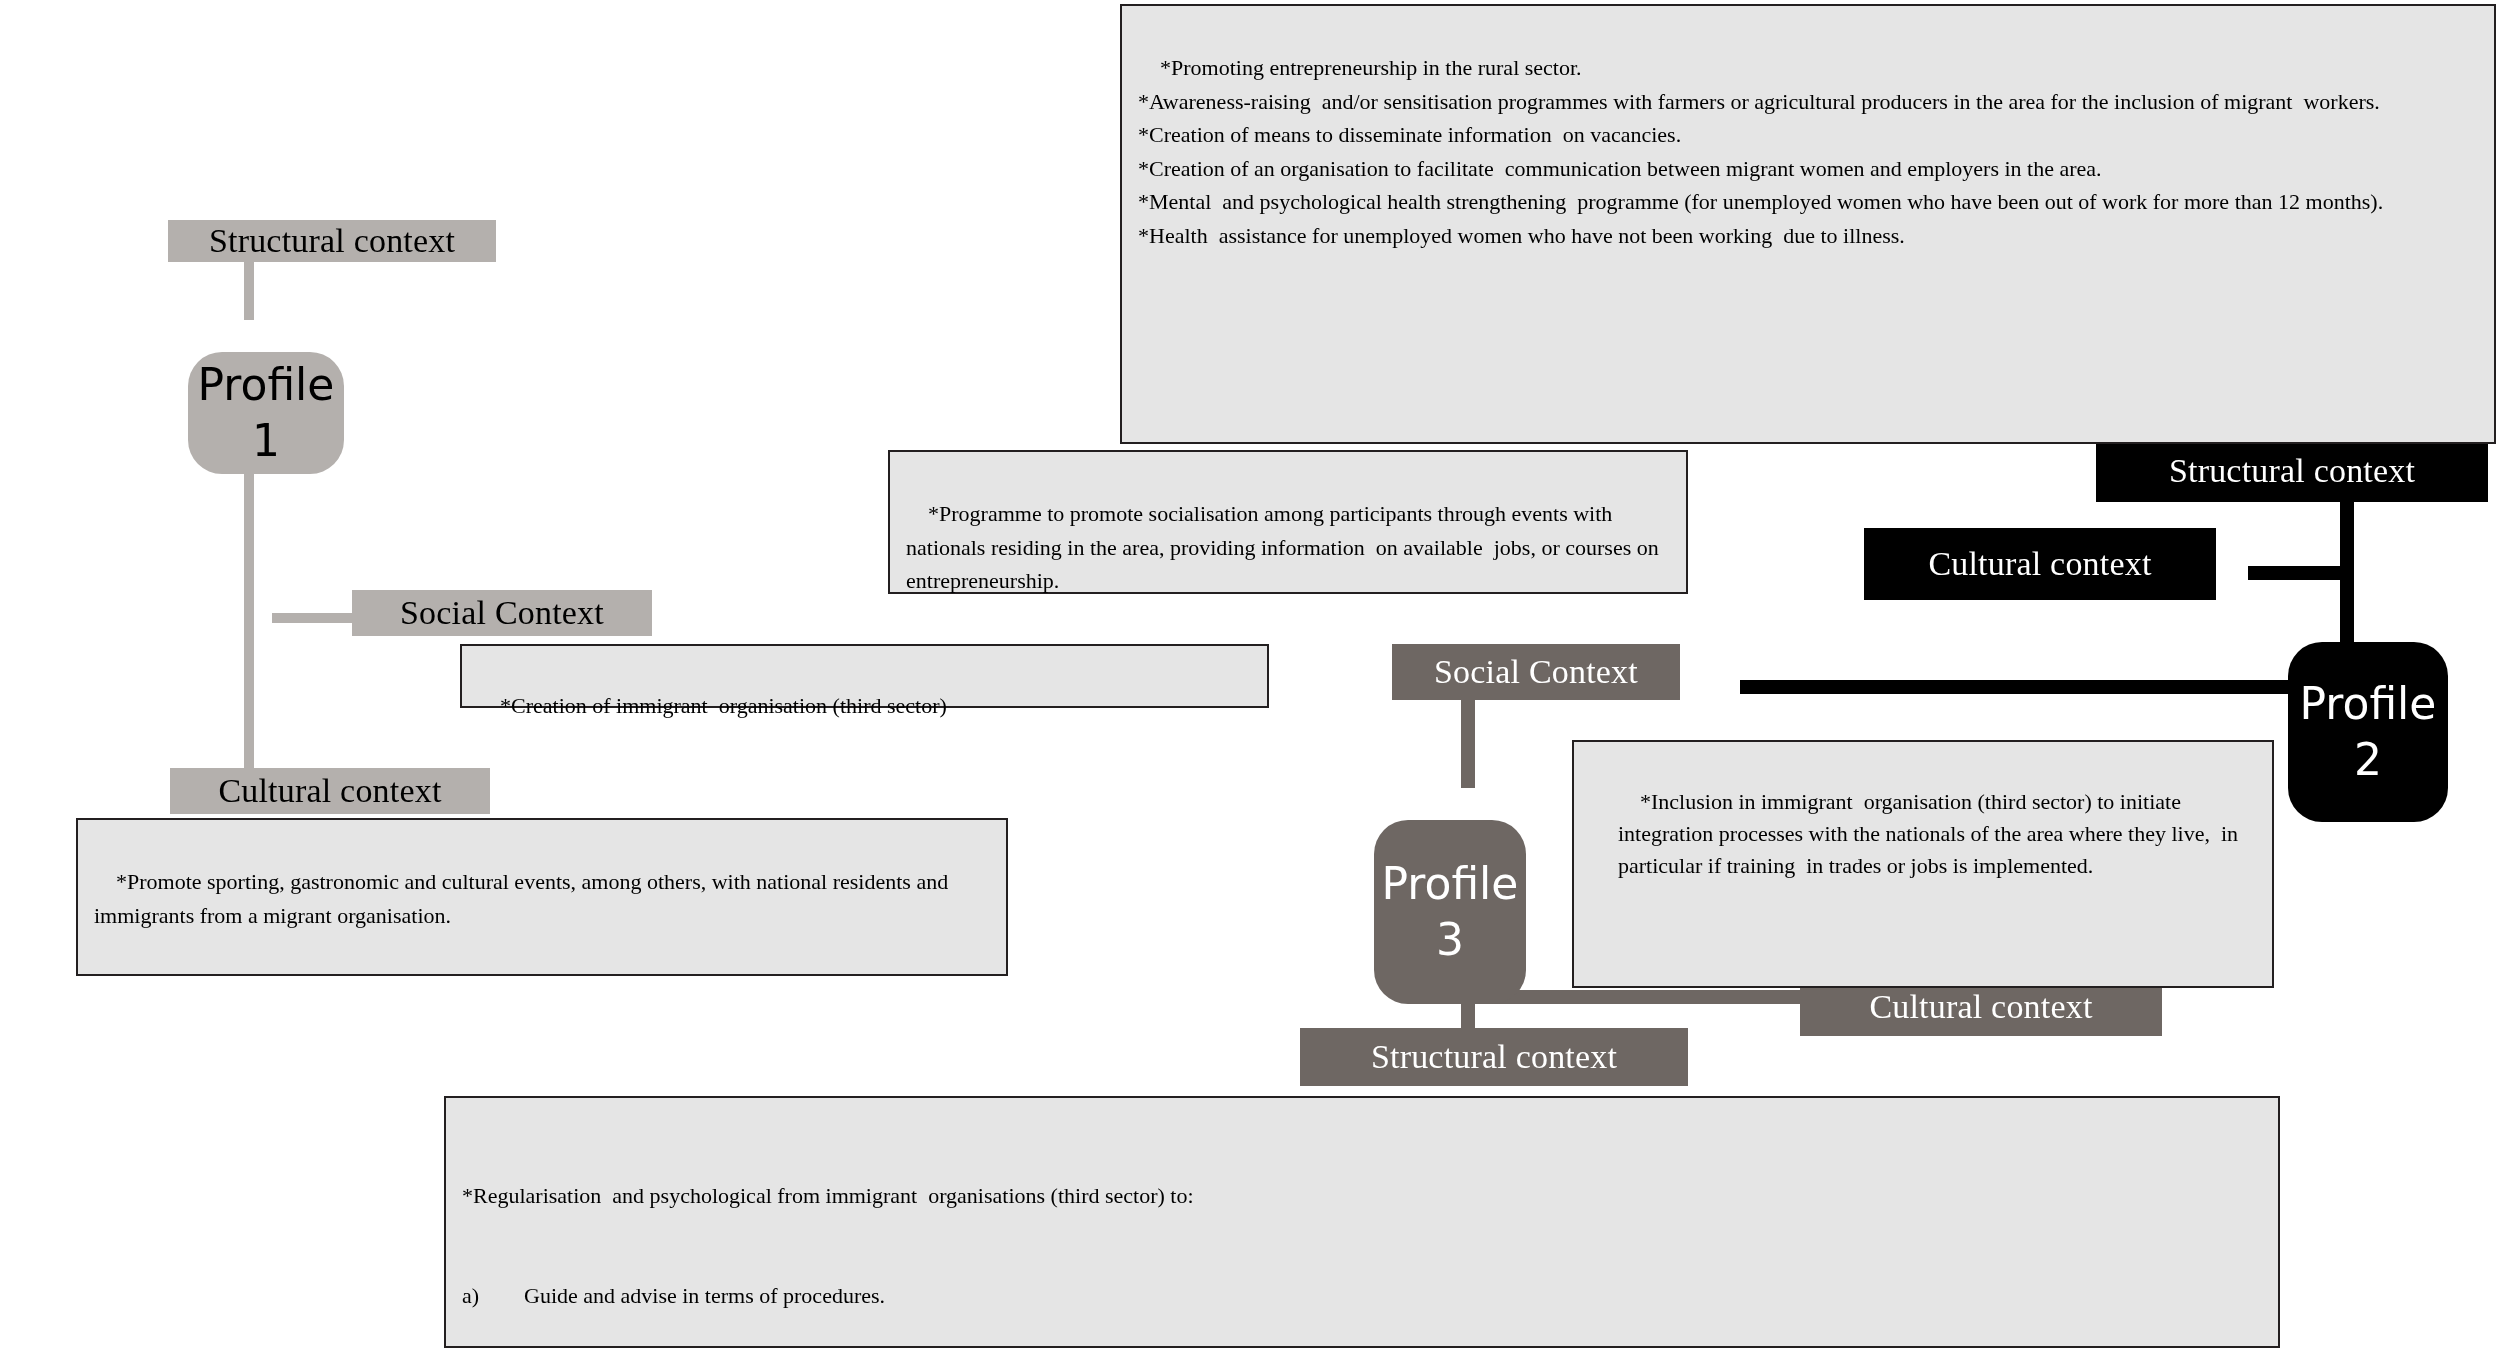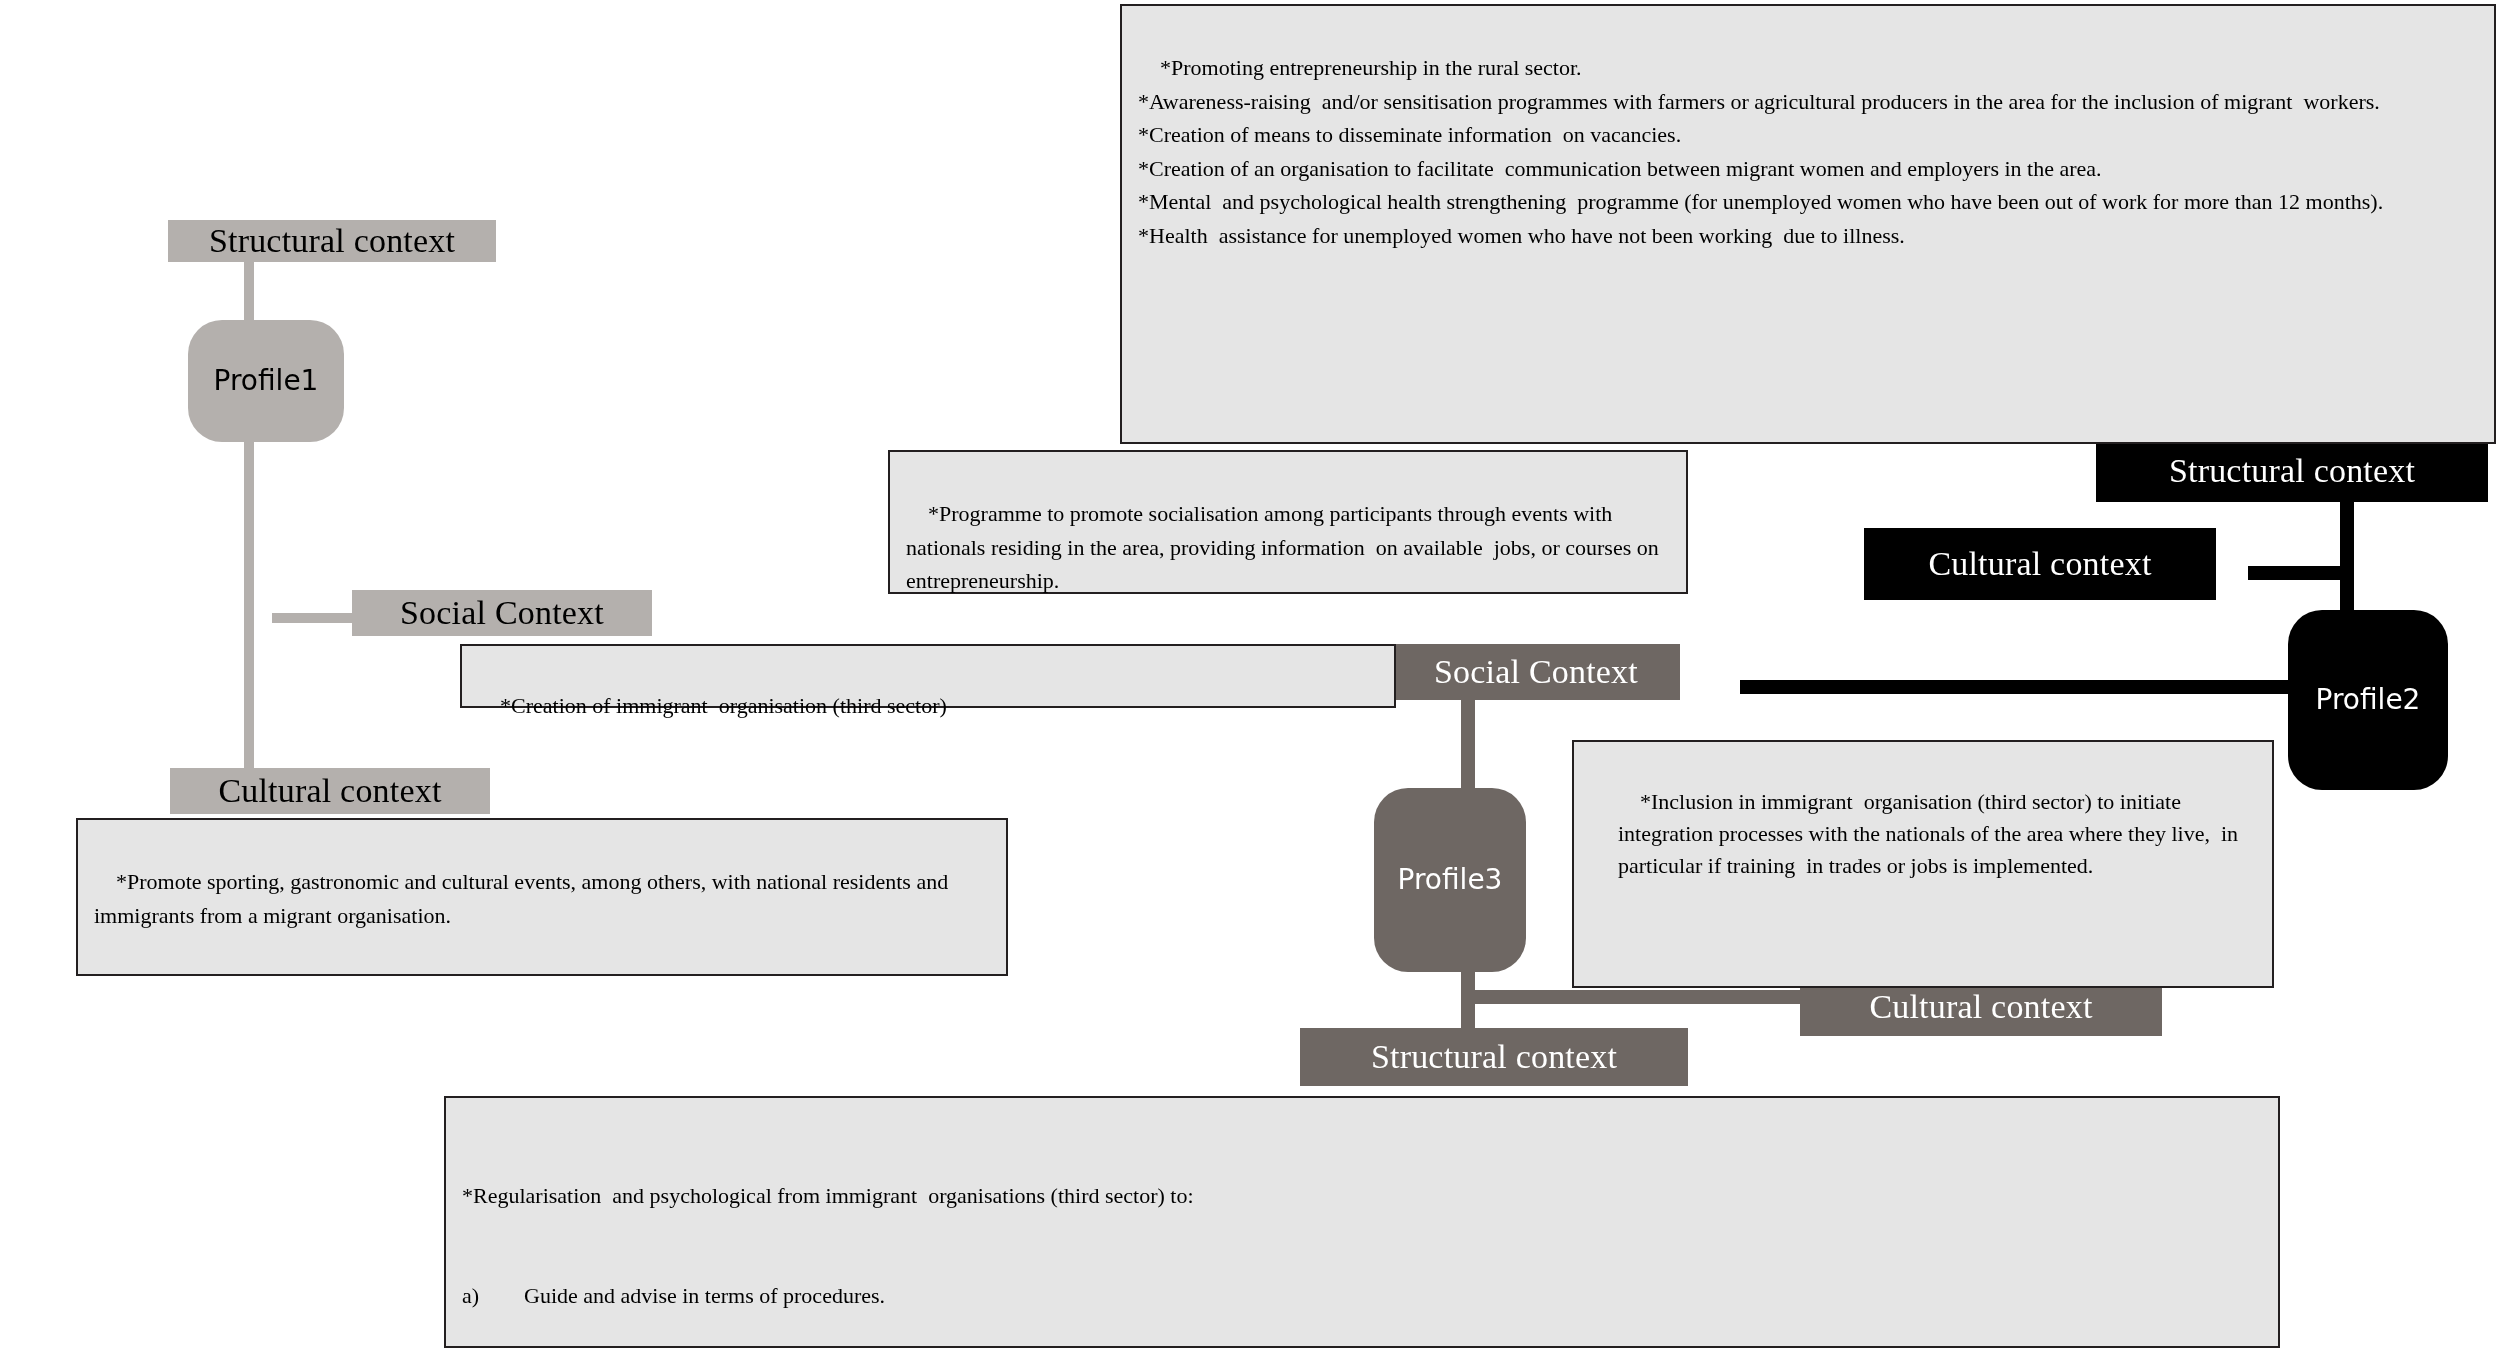--- a/index.html
+++ b/index.html
@@ -42,27 +42,28 @@
     letter-spacing: 0.2px;
   }
   .ctxlabel.p1 { background: #b4b0ad; color: #000000; }
   .ctxlabel.p2 { background: #000000; color: #ffffff; }
   .ctxlabel.p3 { background: #6e6763; color: #ffffff; }
 
   .profile {
     position: absolute;
     box-sizing: border-box;
     display: flex;
-    flex-direction: row;
+    flex-direction: column;
     align-items: center;
     justify-content: center;
     font-family: "DejaVu Sans", "Liberation Sans", sans-serif;
-    font-size: 28px;
+    font-size: 44px;
     line-height: 1.28;
     z-index: 25;
+    margin-top: 32px;
   }
   .profile.p1 { background: #b4b0ad; color: #000000; border-radius: 34px; }
   .profile.p2 { background: #000000; color: #ffffff; border-radius: 34px; }
   .profile.p3 { background: #6e6763; color: #ffffff; border-radius: 34px; }
 
   .conn { position: absolute; z-index: 10; }
   .conn.g1 { background: #b4b0ad; }
   .conn.g2 { background: #000000; }
   .conn.g3 { background: #6e6763; }
 
@@ -96,21 +97,21 @@
   </div>
 
   <div class="ctxlabel p1" style="left:170px; top:768px; width:320px; height:46px;">
     <span>Cultural context</span>
   </div>
 
   <div class="txtbox" style="left:76px; top:818px; width:932px; height:158px;">
     <span>*Promote sporting, gastronomic and cultural events, among others, with national residents and immigrants from a migrant organisation.</span>
   </div>
 
-  <div class="txtbox" style="left:460px; top:644px; width:936px; height:64px; padding-top:10px;">
+  <div class="txtbox" style="left:460px; top:644px; width:809px; height:64px; padding-top:10px;">
     <span>*Creation of immigrant  organisation (third sector)</span>
   </div>
 
   <div class="txtbox" style="left:1120px; top:4px; width:1376px; height:440px;">
     <span>*Promoting entrepreneurship in the rural sector.
 *Awareness-raising  and/or sensitisation programmes with farmers or agricultural producers in the area for the inclusion of migrant  workers.
 *Creation of means to disseminate information  on vacancies.
 *Creation of an organisation to facilitate  communication between migrant women and employers in the area.
 *Mental  and psychological health strengthening  programme (for unemployed women who have been out of work for more than 12 months).
 *Health  assistance for unemployed women who have not been working  due to illness.</span>

